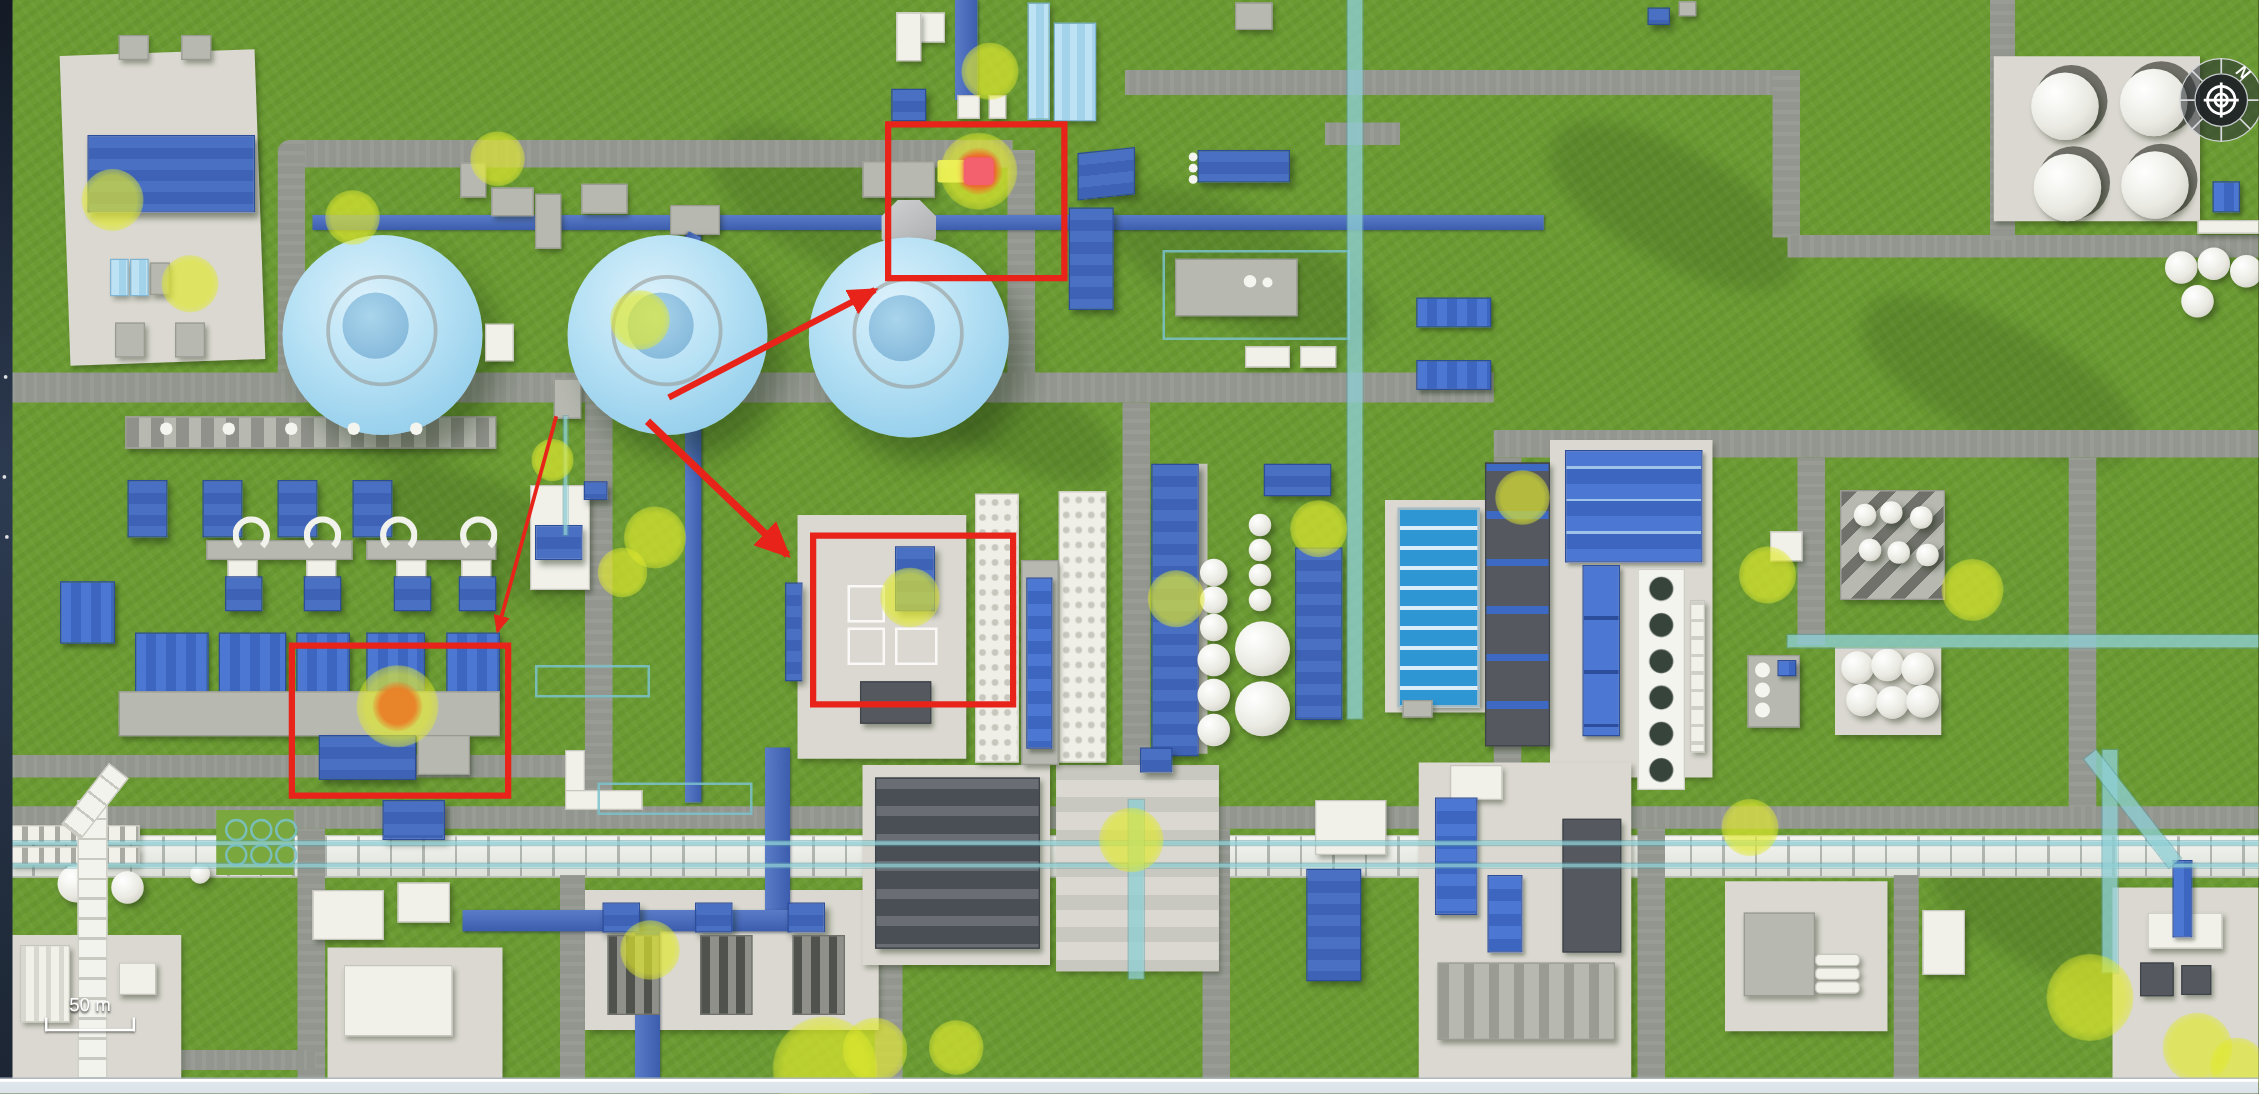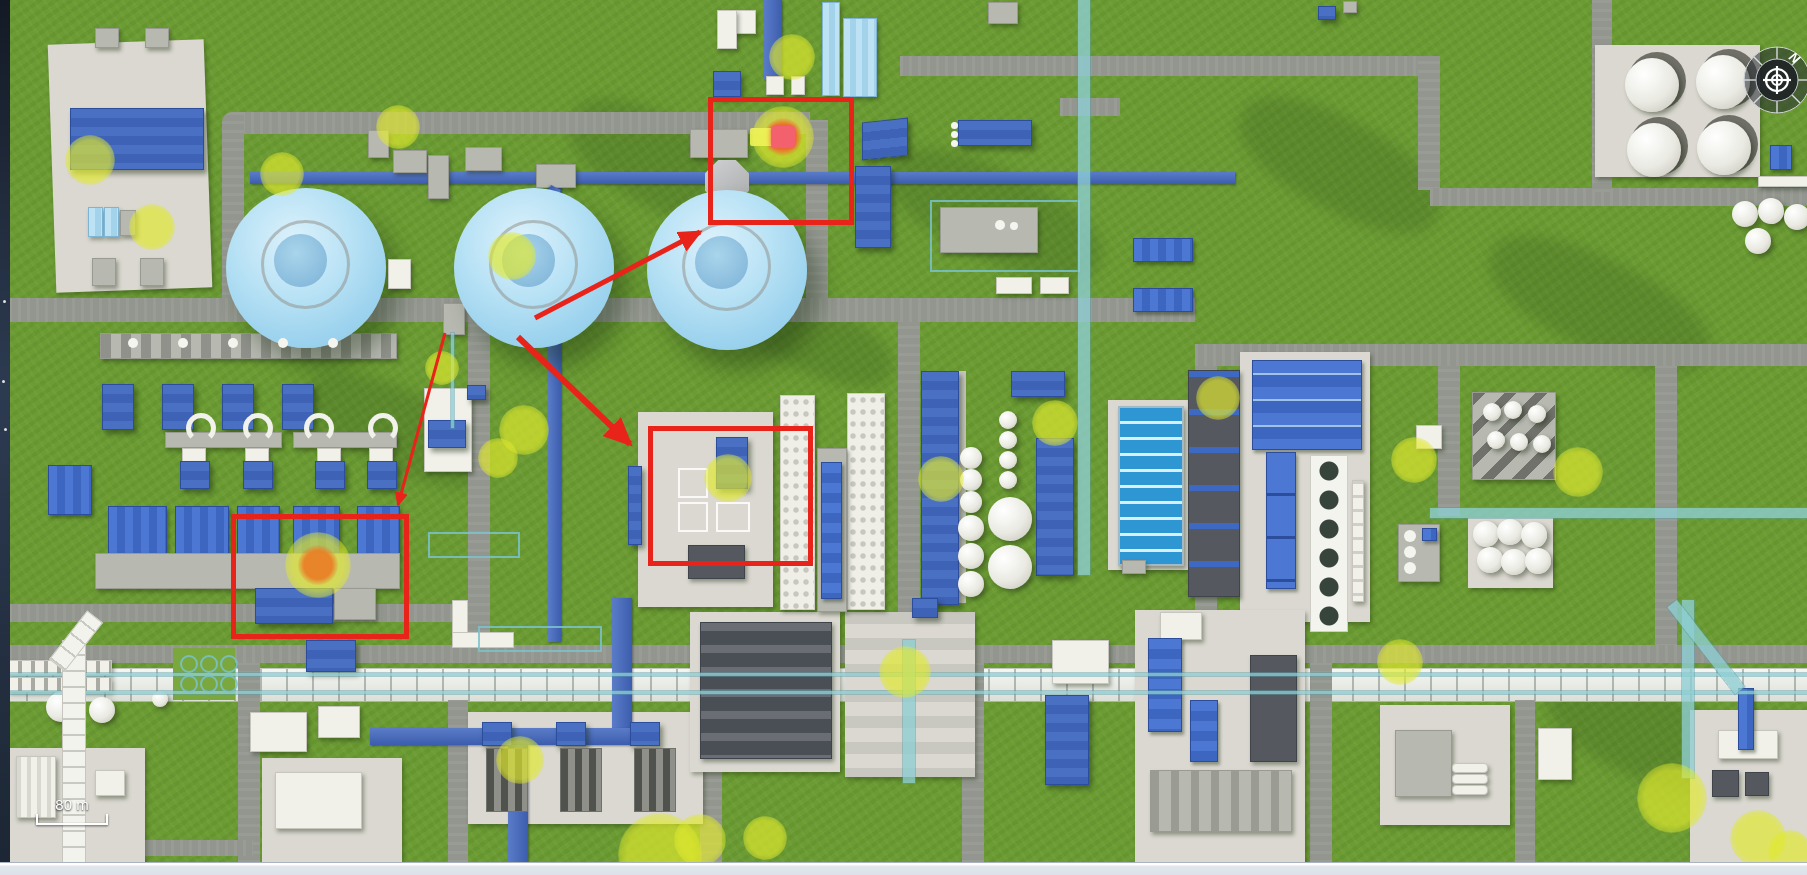--- a/index.html
+++ b/index.html
@@ -439,21 +439,21 @@
     <g stroke="#ffffff" stroke-width="2.2" fill="none">
       <circle cx="36" cy="36" r="11"></circle>
       <circle cx="36" cy="36" r="5"></circle>
       <line x1="22" y1="36" x2="50" y2="36"></line>
       <line x1="36" y1="22" x2="36" y2="50"></line>
     </g>
     <text x="49" y="15" fill="#ffffff" font-size="13" font-style="italic" font-weight="bold" transform="rotate(40 49 12)">N</text>
   </svg>
 
   <div id="scalebox">
-    <div class="lbl">80 m</div>
+    <div class="lbl">50 m</div>
     <div class="bar"></div>
   </div>
 
   <div class="edge-l"></div>
   <div class="star" style="left:3px;top:300px;"></div>
   <div class="star" style="left:2px;top:380px;"></div>
   <div class="star" style="left:4px;top:428px;"></div>
   <div class="edge-b"></div>
 </div>
 

